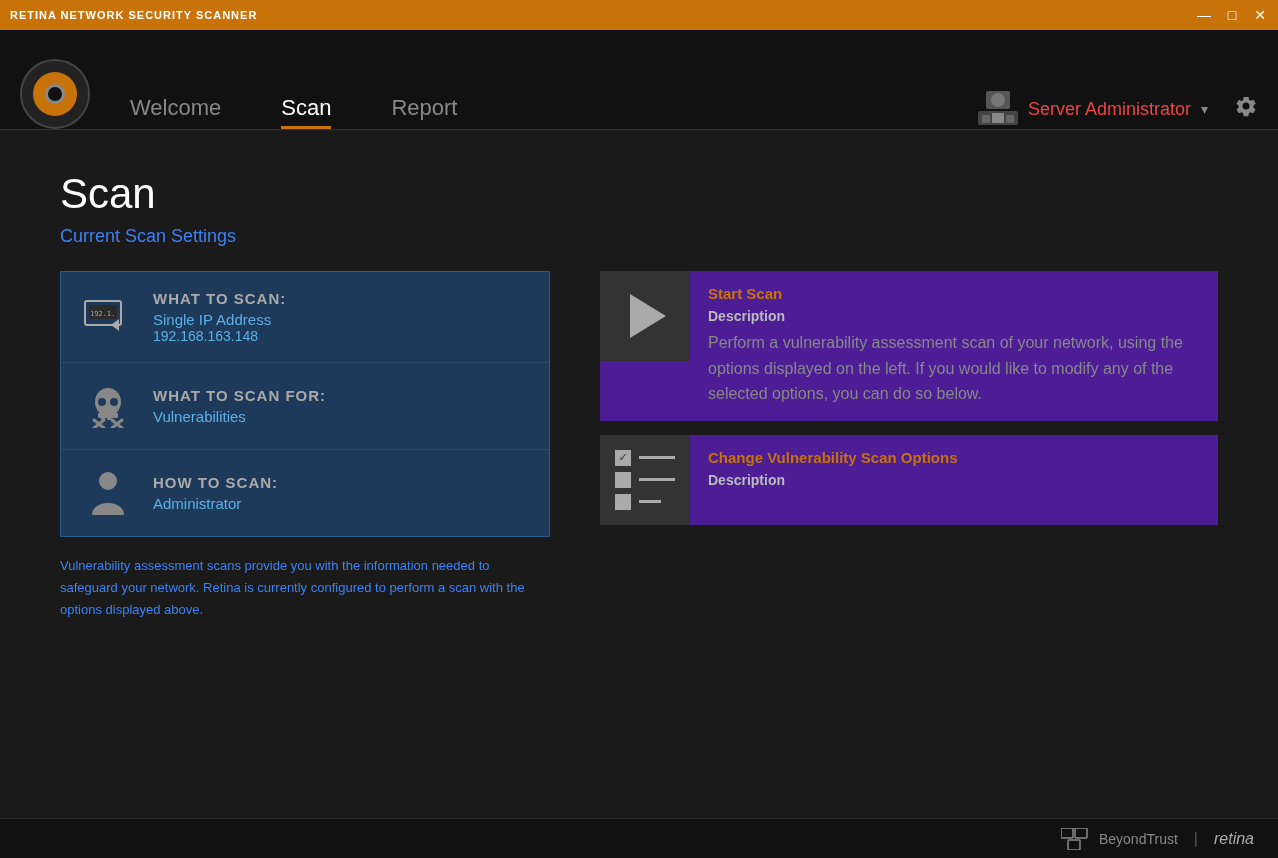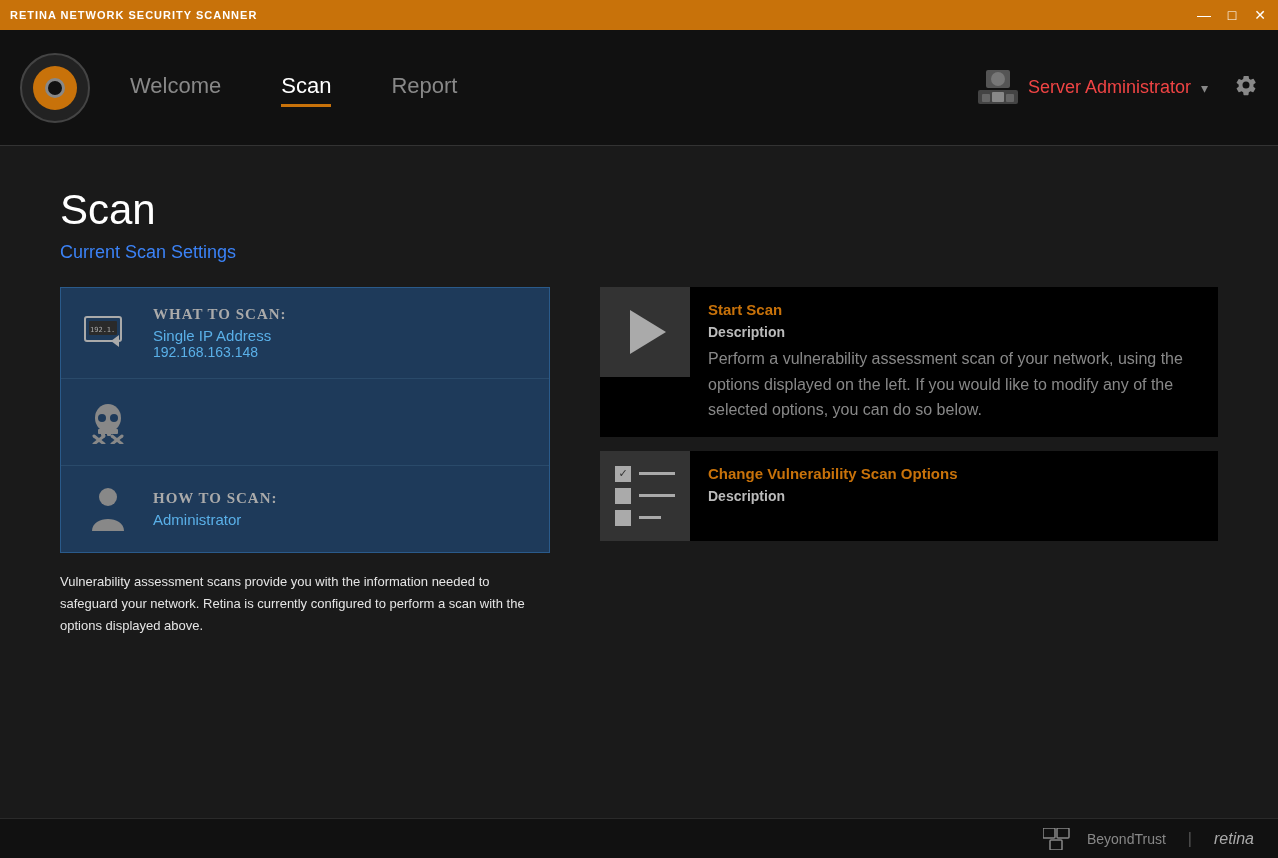--- a/index.html
+++ b/index.html
@@ -37,23 +37,23 @@
       color: #fff;
       font-size: 14px;
       cursor: pointer;
       width: 16px;
       text-align: center;
     }
 
     
     #header {
       background: #111;
-      height: 116px;
-      display: flex;
-      align-items: center;
+      height: 100px;
+      display: flex;
+      align-items: flex-end;
       padding: 0 20px;
       border-bottom: 1px solid #333;
     }
     #logo {
       width: 70px;
       height: 70px;
       background: #222;
       border-radius: 50%;
       display: flex;
       align-items: center;
@@ -179,50 +179,49 @@
       justify-content: center;
     }
     .setting-content {}
     .setting-label {
       font-size: 15px;
       color: #aaa;
       font-weight: 600;
       letter-spacing: 1px;
       text-transform: uppercase;
       margin-bottom: 4px;
-      font-family: Liberation Serif, serif;
     }
     .setting-value {
       font-size: 15px;
       color: #5ab0e8;
       cursor: pointer;
     }
     .setting-value.ip {
       font-size: 14px;
       color: #5ab0e8;
     }
 
     #description-text {
       font-size: 13px;
-      color: #e5e5e5;
+      color: #3b82f6;
       line-height: 1.7;
       max-width: 480px;
     }
 
     
     #right-panel {
       flex: 1;
       display: flex;
       flex-direction: column;
       gap: 14px;
     }
     .action-card {
       display: flex;
       gap: 0;
-      background: #000000;
+      background: #4c1d95;
       cursor: pointer;
     }
     .action-icon-box {
       width: 90px;
       height: 90px;
       background: #333;
       display: flex;
       align-items: center;
       justify-content: center;
       flex-shrink: 0;
@@ -297,21 +296,21 @@
       background: #111;
       display: flex;
       align-items: center;
       justify-content: flex-end;
       padding: 0 24px;
       border-top: 1px solid #2a2a2a;
     }
     #footer-brand {
       display: flex;
       align-items: center;
-      gap: 16px;
+      gap: 10px;
       text-align: center;
     }
     #footer-logo-icon {
       width: 28px;
       height: 28px;
       display: flex;
       align-items: center;
       justify-content: center;
     }
     #footer-text {
@@ -404,20 +403,24 @@
               <rect x="15" y="30" width="4" height="6" rx="1" fill="#888"></rect>
               <rect x="21" y="30" width="4" height="6" rx="1" fill="#888"></rect>
               <rect x="12" y="29" width="20" height="5" rx="1" fill="#888"></rect>
 
               <line x1="8" y1="36" x2="18" y2="44" stroke="#888" stroke-width="3" stroke-linecap="round"></line>
               <line x1="18" y1="36" x2="8" y2="44" stroke="#888" stroke-width="3" stroke-linecap="round"></line>
               <line x1="26" y1="36" x2="36" y2="44" stroke="#888" stroke-width="3" stroke-linecap="round"></line>
               <line x1="36" y1="36" x2="26" y2="44" stroke="#888" stroke-width="3" stroke-linecap="round"></line>
             </svg>
           </div>
+          <div class="setting-content">
+            <div class="setting-label">WHAT TO SCAN FOR:</div>
+            <div class="setting-value">Vulnerabilities</div>
+          </div>
         </div>
 
         <div class="scan-setting-row">
           <div class="setting-icon">
             <svg width="40" height="44" viewBox="0 0 40 44" xmlns="http://www.w3.org/2000/svg">
               <circle cx="20" cy="10" r="9" fill="#888"></circle>
               <path d="M4 44 C4 28 36 28 36 44" fill="#888"></path>
             </svg>
           </div>
           <div class="setting-content">

